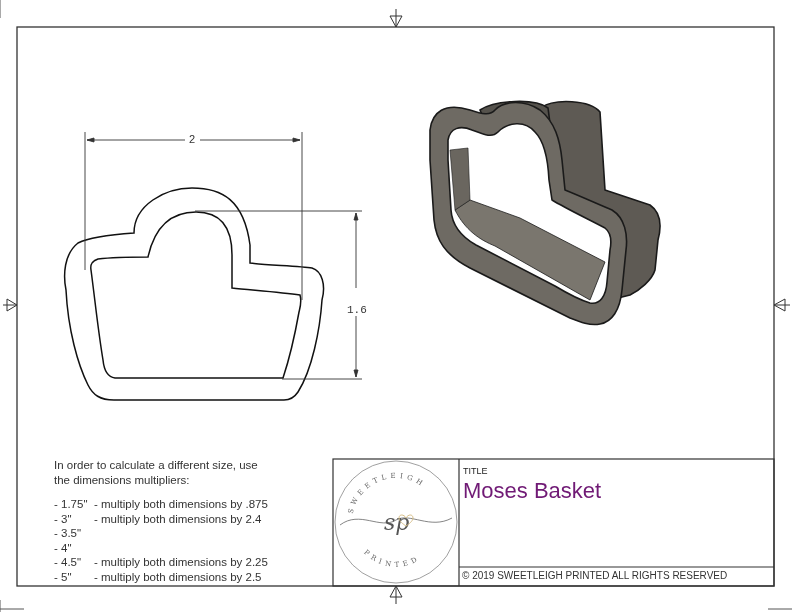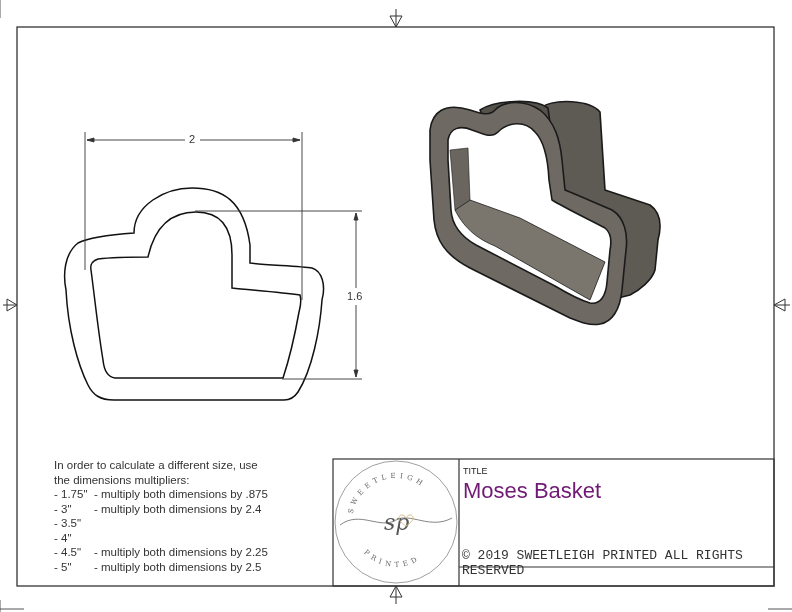--- a/index.html
+++ b/index.html
@@ -1,24 +1,24 @@
 <!DOCTYPE html>
 <html><head>
 <meta charset="utf-8">
 <style>
   html, body { margin: 0; padding: 0; background: #ffffff; }
   body { width: 792px; height: 612px; position: relative; overflow: hidden; font-family: "Liberation Sans", sans-serif; color: #222; }
   .sheet { position: absolute; left: 0; top: 0; width: 792px; height: 612px; }
   .notes { position: absolute; left: 54px; top: 458px; font-size: 11.5px; line-height: 14.5px; color: #333; }
-  .notes .intro { margin-bottom: 0; }
+  .notes .intro { margin-bottom: 10px; }
   .notes .row { white-space: pre; display: flex; }
   .notes .size { display: inline-block; width: 40px; }
   .title-label { position: absolute; left: 463px; top: 466px; font-size: 9px; color: #222; }
   .title-value { position: absolute; left: 463px; top: 478px; font-size: 22px; color: #701a75; }
-  .copyright { position: absolute; left: 462px; top: 548px; font-size: 13px; color: #333; font-family: Liberation Mono, monospace; }
+  .copyright { position: absolute; left: 462px; top: 570px; font-size: 10px; color: #333; }
   .dim-label { position: absolute; font-size: 11px; color: #333; background: #fff; padding: 0 2px; }
 </style>
 </head>
 <body>
 
 <div class="sheet">
   <svg width="792" height="612" viewBox="0 0 792 612" style="position:absolute;left:0;top:0">
 
     <g stroke="#555" stroke-width="1" fill="none">
       <polyline points="0,18 0,0"></polyline>
@@ -118,21 +118,21 @@
                L607,282 C606,296 600,305 590,303 C580,300 565,292 555,286
                L476,245 C460,236 452,225 451,210 L448,160 Z" fill="#ffffff"></path>
 
       <path d="M455,210 C465,230 480,240 495,246 L590,300 L605,262 L520,218 L470,200 Z" fill="#7a766e" stroke-width="0.8"></path>
 
       <path d="M450,150 L455,210 L470,200 L468,148 Z" fill="#6a665f" stroke-width="0.6"></path>
     </g>
   </svg>
 
   <span class="dim-label" style="left:187px;top:133px;">2</span>
-  <span class="dim-label" style="left:345px;top:290px;">1.6</span>
+  <span class="dim-label" style="left:345px;top:304px;font-family:Liberation Mono, monospace;">1.6</span>
 
   <div class="notes">
     <div class="intro">
       <div>In order to calculate a different size, use</div>
       <div>the dimensions multipliers:</div>
     </div>
     <div class="row"><span class="size">- 1.75"</span><span>- multiply both dimensions by .875</span></div>
     <div class="row"><span class="size">- 3"</span><span>- multiply both dimensions by 2.4</span></div>
     <div class="row"><span class="size">- 3.5"</span></div>
     <div class="row"><span class="size">- 4"</span></div>

